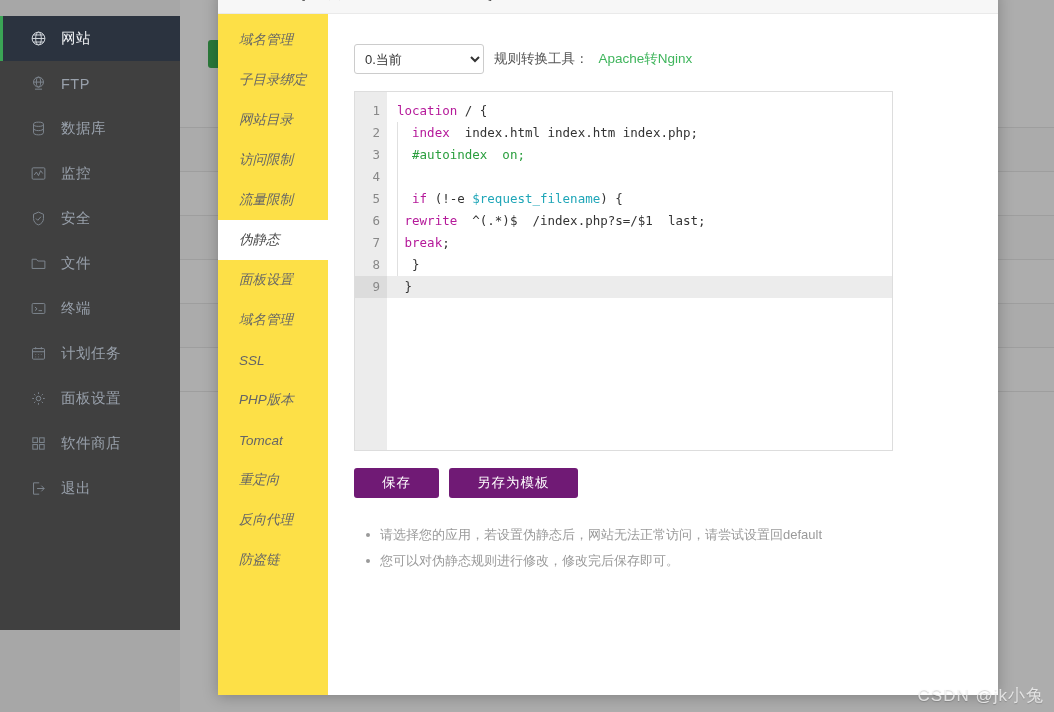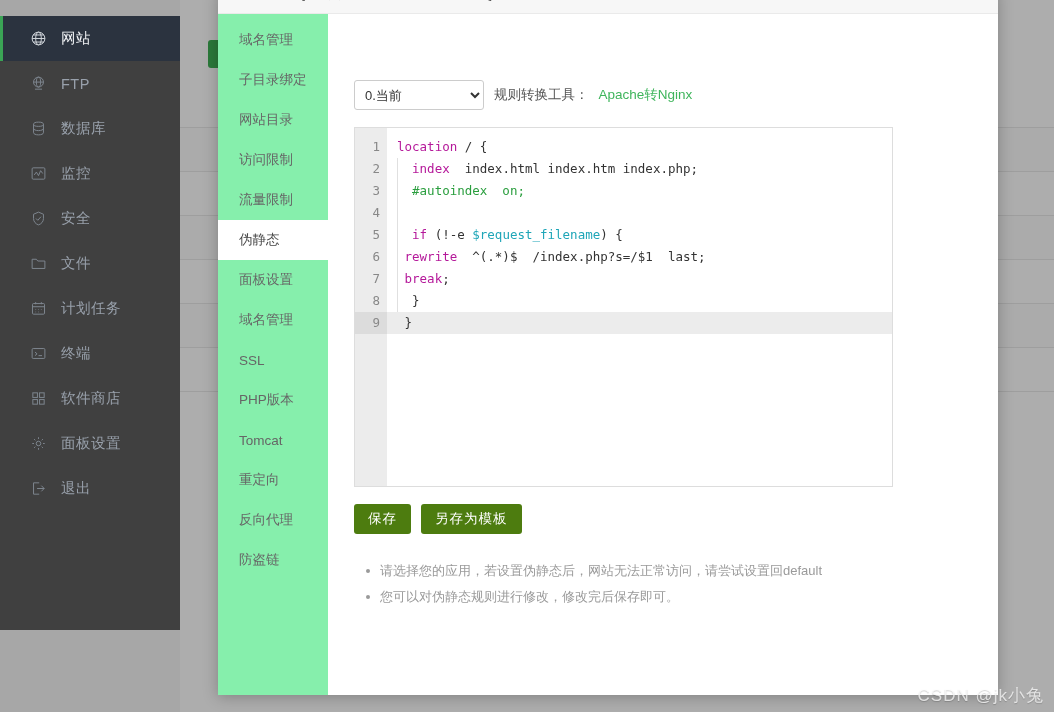--- a/index.html
+++ b/index.html
@@ -105,23 +105,24 @@
     letter-spacing: 2px;
   }
   .modal-body {
     position: absolute; left: 0; top: 24px; right: 0; bottom: 0;
     display: flex;
   }
 
   
   .tabcol {
     width: 110px;
-    background: #86efac;
+    background: #fde047;
     flex: 0 0 110px;
     padding-top: 6px;
+    font-style: italic;
   }
   .tab-item {
     height: 40px;
     display: flex; align-items: center;
     padding-left: 21px;
     font-size: 13.5px;
     color: #666;
     cursor: pointer;
     user-select: none;
     white-space: nowrap;
@@ -136,21 +137,20 @@
     flex: 1 1 auto;
     background: #ffffff;
     padding: 30px 26px 0 26px;
     position: relative;
   }
 
   .rowline {
     display: flex; align-items: center;
     gap: 10px;
     margin-bottom: 17px;
-    margin-top: 36px;
   }
   select.appsel {
     width: 130px; height: 30px;
     font-size: 13px;
     font-family: "Liberation Sans", sans-serif;
     color: #333;
     border: 1px solid #ccc;
     border-radius: 3px;
     background: #fff;
     padding: 0 6px;
@@ -204,27 +204,27 @@
     width: 1px; background: #e0e0e0;
   }
   .kw  { color: #b5199a; }
   .var { color: #1fa6b8; }
   .cmt { color: #2a9e3e; }
   .pl  { color: #333; }
 
   
   .btnrow { margin-top: 17px; display: flex; gap: 10px; }
   .btn {
-    background: #4d7c0f;
+    background: #701a75;
     color: #fff;
     border: none;
     border-radius: 3px;
     font-size: 13.5px;
     font-family: Liberation Sans, sans-serif;
-    padding: 0 14px;
+    padding: 0 28px;
     height: 30px;
     cursor: pointer;
     letter-spacing: 1px;
   }
 
   
   .helps { margin-top: 24px; padding-left: 6px; }
   .help-li {
     display: flex; align-items: flex-start;
     font-size: 13px; color: #9a9a9a;
@@ -337,65 +337,65 @@
         <svg width="17" height="17" viewBox="0 0 24 24" fill="none" stroke="#7d868f" stroke-width="1.4">
           <path d="M3 6h6l2 2.5h10V19H3z"></path>
         </svg>
       </span>
       <span class="sb-label">文件</span>
     </div>
 
     <div class="sb-item">
       <span class="sb-icon">
         <svg width="17" height="17" viewBox="0 0 24 24" fill="none" stroke="#7d868f" stroke-width="1.4">
+          <rect x="3" y="5" width="18" height="14" rx="1.5"></rect>
+          <polyline points="7,10 10,12.5 7,15"></polyline>
+            <line x1="12" y1="15" x2="17" y2="15"></line>
+        </svg>
+      </span>
+      <span class="sb-label">终端</span>
+    </div>
+
+    <div class="sb-item">
+      <span class="sb-icon">
+        <svg width="17" height="17" viewBox="0 0 24 24" fill="none" stroke="#7d868f" stroke-width="1.4">
           <rect x="3.5" y="5" width="17" height="15" rx="1.5"></rect>
           <line x1="3.5" y1="9.5" x2="20.5" y2="9.5"></line>
           <line x1="8" y1="3" x2="8" y2="6"></line>
             <line x1="16" y1="3" x2="16" y2="6"></line>
           <line x1="8" y1="13" x2="8" y2="13.8"></line>
             <line x1="12" y1="13" x2="12" y2="13.8"></line>
           <line x1="16" y1="13" x2="16" y2="13.8"></line>
             <line x1="8" y1="16.5" x2="8" y2="17.3"></line>
           <line x1="12" y1="16.5" x2="12" y2="17.3"></line>
         </svg>
       </span>
       <span class="sb-label">计划任务</span>
     </div>
 
     <div class="sb-item">
       <span class="sb-icon">
         <svg width="17" height="17" viewBox="0 0 24 24" fill="none" stroke="#7d868f" stroke-width="1.4">
-          <rect x="3" y="5" width="18" height="14" rx="1.5"></rect>
-          <polyline points="7,10 10,12.5 7,15"></polyline>
-            <line x1="12" y1="15" x2="17" y2="15"></line>
-        </svg>
-      </span>
-      <span class="sb-label">终端</span>
+          <circle cx="12" cy="12" r="3.2"></circle>
+          <path d="M12 3.2v2.4M12 18.4v2.4M3.2 12h2.4M18.4 12h2.4M5.8 5.8l1.7 1.7M16.5 16.5l1.7 1.7M18.2 5.8l-1.7 1.7M7.5 16.5l-1.7 1.7"></path>
+        </svg>
+      </span>
+      <span class="sb-label">面板设置</span>
     </div>
 
     <div class="sb-item">
       <span class="sb-icon">
         <svg width="17" height="17" viewBox="0 0 24 24" fill="none" stroke="#7d868f" stroke-width="1.4">
           <rect x="4" y="4" width="6.5" height="6.5"></rect>
             <rect x="13.5" y="4" width="6.5" height="6.5"></rect>
           <rect x="4" y="13.5" width="6.5" height="6.5"></rect>
             <rect x="13.5" y="13.5" width="6.5" height="6.5"></rect>
         </svg>
       </span>
       <span class="sb-label">软件商店</span>
-    </div>
-
-    <div class="sb-item">
-      <span class="sb-icon">
-        <svg width="17" height="17" viewBox="0 0 24 24" fill="none" stroke="#7d868f" stroke-width="1.4">
-          <circle cx="12" cy="12" r="3.2"></circle>
-          <path d="M12 3.2v2.4M12 18.4v2.4M3.2 12h2.4M18.4 12h2.4M5.8 5.8l1.7 1.7M16.5 16.5l1.7 1.7M18.2 5.8l-1.7 1.7M7.5 16.5l-1.7 1.7"></path>
-        </svg>
-      </span>
-      <span class="sb-label">面板设置</span>
     </div>
 
     <div class="sb-item">
       <span class="sb-icon">
         <svg width="17" height="17" viewBox="0 0 24 24" fill="none" stroke="#7d868f" stroke-width="1.4">
           <path d="M13 4H5v16h8"></path>
             <polyline points="16,8 20,12 16,16"></polyline>
           <line x1="10" y1="12" x2="20" y2="12"></line>
         </svg>
       </span>

